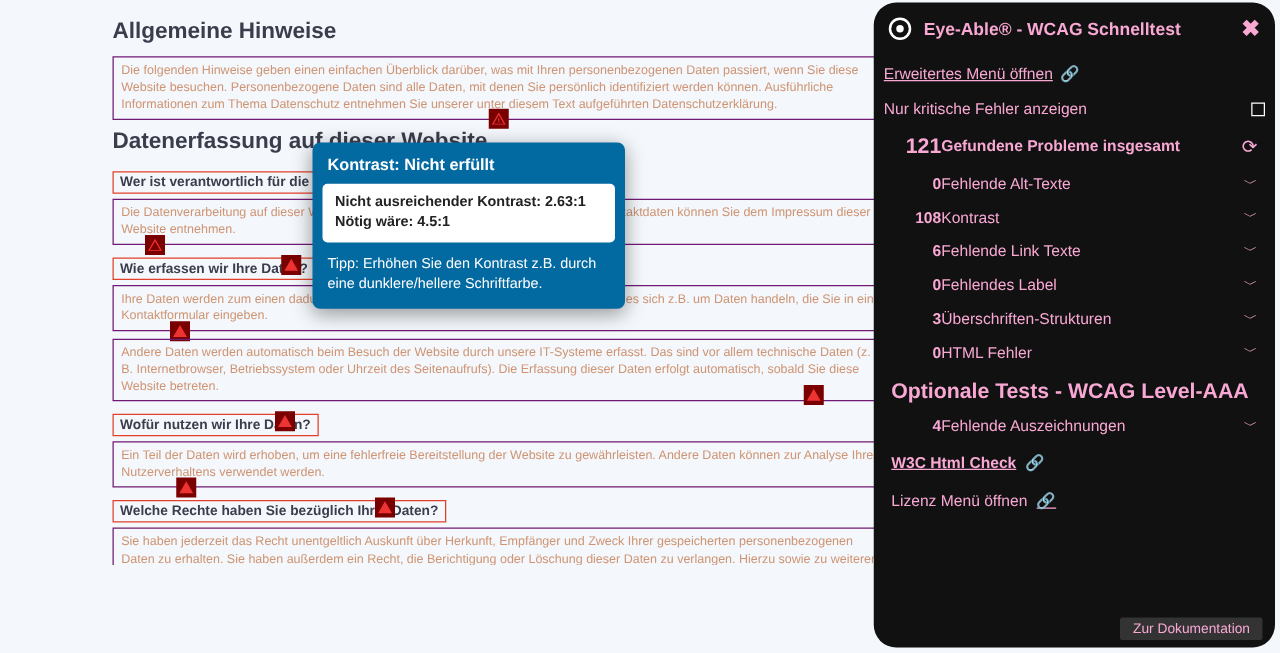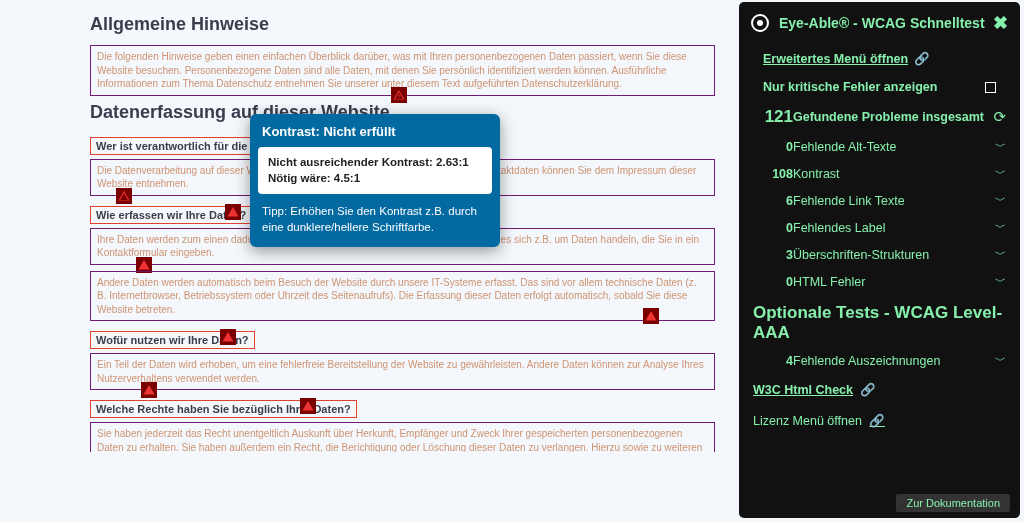--- a/index.html
+++ b/index.html
@@ -12,30 +12,30 @@
   .subhead-wrap { position:relative; margin-bottom:4px; }
   .warn { display:inline-flex; align-items:center; justify-content:center; width:16px; height:16px; background:#7a0000; position:absolute; }
   .warn svg { width:12px; height:12px; }
   .txt { color:rgba(200,130,90,0.85); }
   
   .tooltip { position:absolute; left:250px; top:114px; width:250px; background:#0369a1; color:#fff; border-radius:6px; box-shadow:0 4px 16px rgba(0,0,0,.4); font-size:12px; z-index:50; }
   .tooltip-head { padding:10px 12px 4px; font-weight:700; font-size:13px; }
   .tooltip-body { background:#fff; color:#222; margin:4px 8px; border-radius:4px; padding:8px 10px; font-size:11.5px; line-height:1.35;font-weight:bold; }
   .tooltip-tip { padding:6px 12px 12px; font-size:11.5px; line-height:1.35; }
   
-  .panel { position:absolute; right:4px; top:2px; width:281px; height:516px; background:#111; color:#86efac; border-radius:5px; font-size:13px; }
+  .panel { position:absolute; right:4px; top:2px; width:321px; height:516px; background:#111; color:#f9a8d4; border-radius:18px; font-size:13px; }
   .panel-head { display:flex; align-items:center; padding:10px 12px; font-weight:700; font-size:14px; }
   .logo { width:18px; height:18px; border:2px solid #fff; border-radius:50%; margin-right:10px; position:relative; }
   .logo::after { content:""; position:absolute; width:6px; height:6px; background:#fff; border-radius:50%; left:4px; top:4px; }
   .close { margin-left:auto; font-size:18px; }
   .row { display:flex; align-items:center; padding:6px 14px; font-size:12.5px; }
   .row .num { width:40px; font-weight:700;text-align:right; }
   .row .lbl { flex:1; }
   .row .chev { font-size:11px; }
-  .menu-line { display:flex; align-items:center; padding:7px 24px; font-size:12.5px; font-weight:700; }
+  .menu-line { display:flex; align-items:center; padding:7px 8px; font-size:12.5px; font-weight:400; }
   .chk { width:11px; height:11px; border:1.5px solid #fff; margin-left:auto; }
   .big { font-size:17px; font-weight:700; }
   .reload { margin-left:auto; font-size:15px; }
   .section-label { padding:8px 14px 4px; font-weight:700; font-size:17px; }
   .linkrow { padding:8px 14px; font-size:12.5px; font-weight:600; }
   .linkrow span { text-decoration:underline; }
   .doclink { position:absolute; right:10px; bottom:6px; background:#333; padding:3px 10px; font-size:11px; border-radius:2px; }
 </style>
 </head>
 <body>

